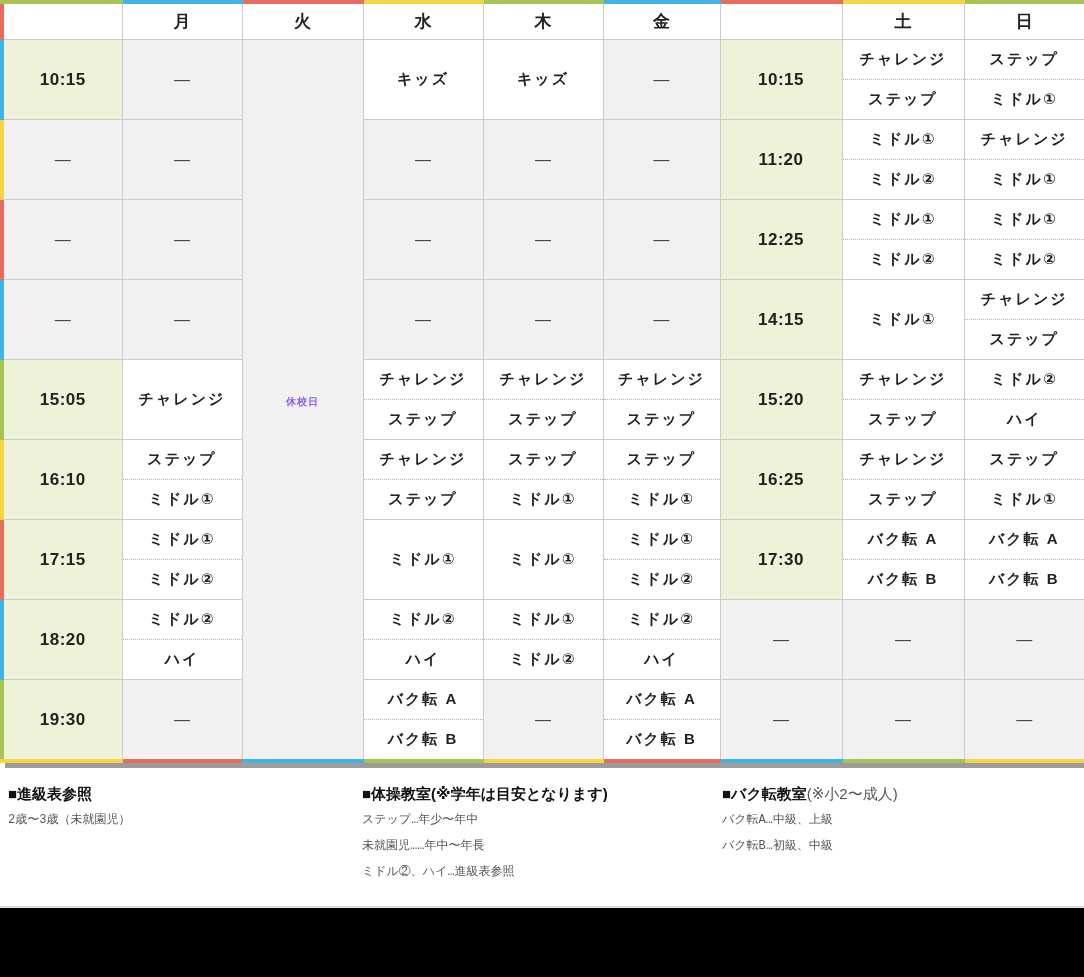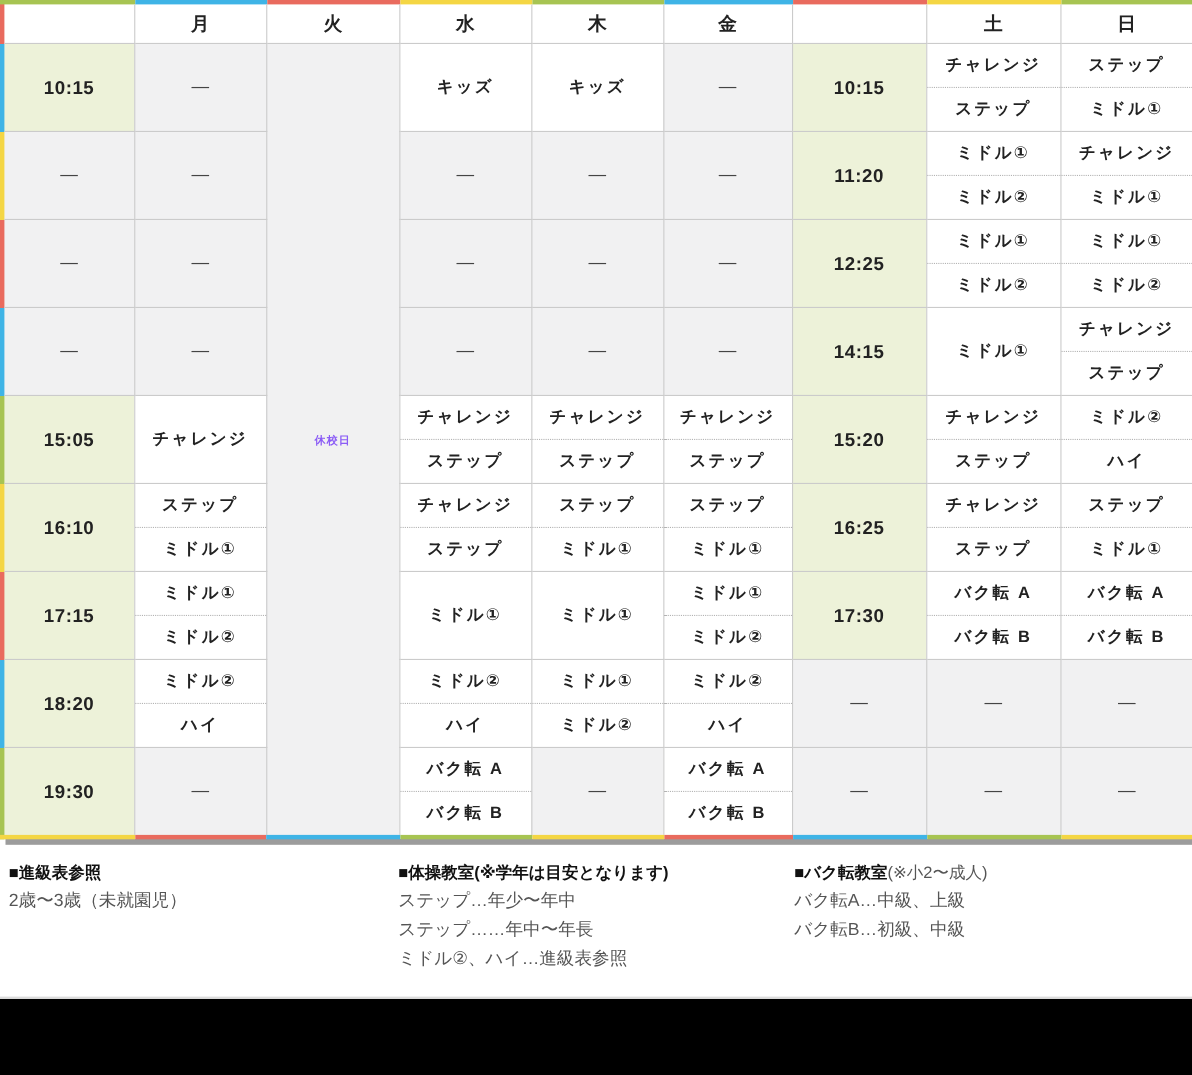--- a/index.html
+++ b/index.html
@@ -25,21 +25,21 @@
   .split > div + div { border-top:1px dotted #b3b3b3; }
 
   .closed-label { font-size:10px; font-weight:bold; color:#8b5cf6; letter-spacing:1px; }
 
   .legend { display:flex; margin:18px 0 0 8px; }
   .legend-col1 { width:354px; }
   .legend-col2 { width:360px; }
   .legend-col3 { flex:1; }
   .legend-head { font-size:15px; font-weight:bold; color:#111; line-height:26px; white-space:nowrap; }
   .legend-head .note { font-weight:normal; color:#555; }
-  .legend-line { font-size:16px; color:#555; line-height:26px; white-space:nowrap; }
+  .legend-line { font-size:12px; color:#555; line-height:26px; white-space:nowrap;font-family:Liberation Mono, monospace; }
 </style>
 </head>
 <body>
 
 <div class="page">
   <div class="content">
 
     <table class="schedule">
       <colgroup>
         <col style="width:120px">
@@ -413,21 +413,21 @@
     </table>
 
     <div class="legend">
       <div class="legend-col1">
         <div class="legend-head">■進級表参照</div>
         <div class="legend-line">2歳〜3歳（未就園児）</div>
       </div>
       <div class="legend-col2">
         <div class="legend-head">■体操教室(※学年は目安となります)</div>
         <div class="legend-line">ステップ…年少〜年中</div>
-        <div class="legend-line">ステップ……年中〜年長</div>
+        <div class="legend-line">未就園児……年中〜年長</div>
         <div class="legend-line">ミドル②、ハイ…進級表参照</div>
       </div>
       <div class="legend-col3">
         <div class="legend-head"><span>■バク転教室</span><span class="note">(※小2〜成人)</span></div>
         <div class="legend-line">バク転A…中級、上級</div>
         <div class="legend-line">バク転B…初級、中級</div>
       </div>
     </div>
 
   </div>

